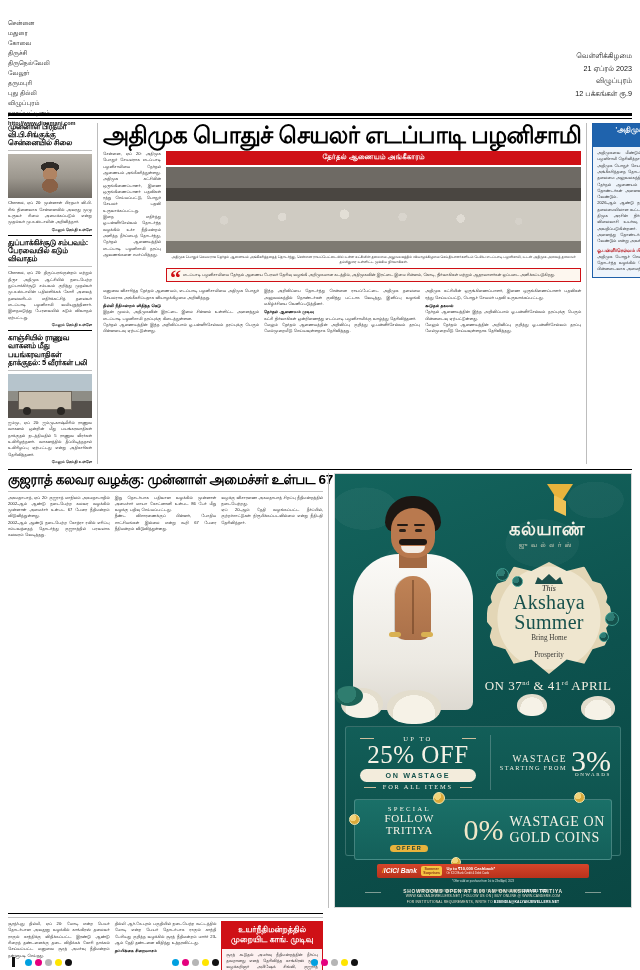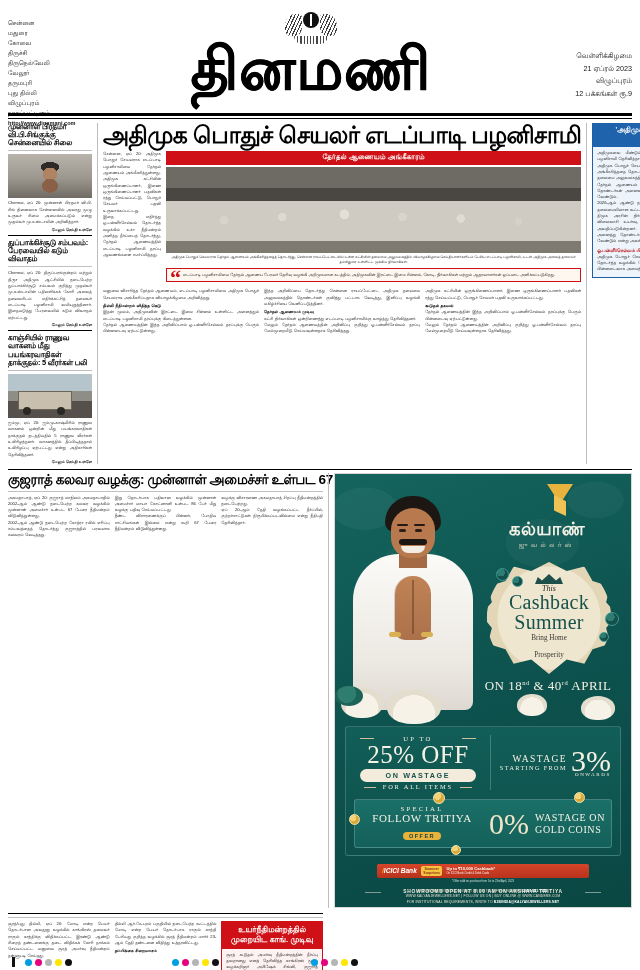--- a/index.html
+++ b/index.html
@@ -536,21 +536,21 @@
   .sb-left .s2 { font-family: "Liberation Serif", serif; font-size: 11px; letter-spacing: .6px; line-height: 1.1; }
   .sb-left .s3 {
     display: inline-block; background: #e8b33c; color: #123f3c;
     font-size: 5.6px; font-weight: bold; letter-spacing: 1.4px;
     padding: .8px 6px; border-radius: 6px; margin-top: 1px;
   }
   .sb-zero {
     font-family: "Liberation Serif", serif;
     font-size: 30px; color: #f1e7c8; line-height: .9;
   }
-  .sb-right { font-family: "Liberation Serif", serif; font-size: 10px; line-height: 1.15; letter-spacing: .6px; }
+  .sb-right { font-family: "Liberation Serif", serif; font-size: 14px; line-height: 1.15; letter-spacing: .6px; }
 
   .icici-bar {
     position: absolute; left: 42px; right: 42px; top: 390px;
     background: linear-gradient(180deg, #d5452a 0%, #b8321c 100%);
     border-radius: 2px;
     display: flex; align-items: center; gap: 4px;
     padding: 2px 5px;
     height: 14px;
   }
   .icici-logo { font-size: 6.6px; font-weight: bold; color: #fff; font-style: italic; }
@@ -610,29 +610,20 @@
       <div>திருச்சி</div>
       <div>திருநெல்வேலி</div>
       <div>வேலூர்</div>
       <div>தருமபுரி</div>
       <div>புது தில்லி</div>
       <div>விழுப்புரம்</div>
       <div>நாகப்பட்டினம்</div>
       <div class="url">http://www.dinamani.com</div>
     </div>
 
-    <div class="logo-wrap">
-      <div class="crest">
-        <div class="cr-wing-l"></div>
-        <div class="cr-wing-r"></div>
-        <div class="cr-circle"></div>
-        <div class="cr-base"></div>
-      </div>
-      <div class="logo-title">தினமணி</div>
-    </div>
 
     <div class="edition-block">
       <div>வெள்ளிக்கிழமை</div>
       <div>21 ஏப்ரல் 2023</div>
       <div>விழுப்புரம்</div>
       <div>12 பக்கங்கள் ரூ.9</div>
     </div>
   </div>
 
   <div class="rule-heavy"></div>
@@ -782,36 +773,36 @@
               <div class="k2"></div>
             </div>
             <div class="ad-brand">
               <div class="b-ta">கல்யாண்</div>
               <div class="b-sub">ஜுவல்லர்ஸ்</div>
             </div>
 
             <div class="ad-medallion ad-med">
               <div class="ad-med-crown"></div>
               <div class="this">This</div>
-              <div class="big">Cashback</div>
+              <div class="big">Akshaya</div>
               <div class="big">Summer</div>
               <div class="tag">Bring Home</div>
               <div class="tag" style="margin-top:8px">Prosperity</div>
             </div>
 
             <div class="ad-coin" style="right:122px; top:94px; width:13px; height:13px;"></div>
             <div class="ad-coin" style="right:108px; top:102px; width:11px; height:11px;"></div>
             <div class="ad-coin" style="right:12px; top:138px; width:14px; height:14px;"></div>
             <div class="ad-coin" style="right:22px; top:158px; width:10px; height:10px;"></div>
 
             <div class="ad-dates">
               <span>ON</span>
-              <span>18</span><sup>nd</sup>
+              <span>37</span><sup>nd</sup>
               <span>&amp;</span>
-              <span>40</span><sup>rd</sup>
+              <span>41</span><sup>rd</sup>
               <span>APRIL</span>
             </div>
 
             <div class="ad-lotus" style="left:6px; bottom:-8px; width:42px; height:30px;"></div>
             <div class="ad-lotus" style="left:52px; bottom:-14px; width:54px; height:34px;"></div>
             <div class="ad-pad" style="left:0px; bottom:4px; width:28px; height:20px;"></div>
             <div class="ad-lotus" style="right:84px; bottom:-6px; width:30px; height:22px;"></div>
             <div class="ad-lotus" style="right:16px; bottom:-10px; width:34px; height:24px;"></div>
           </div>
 

